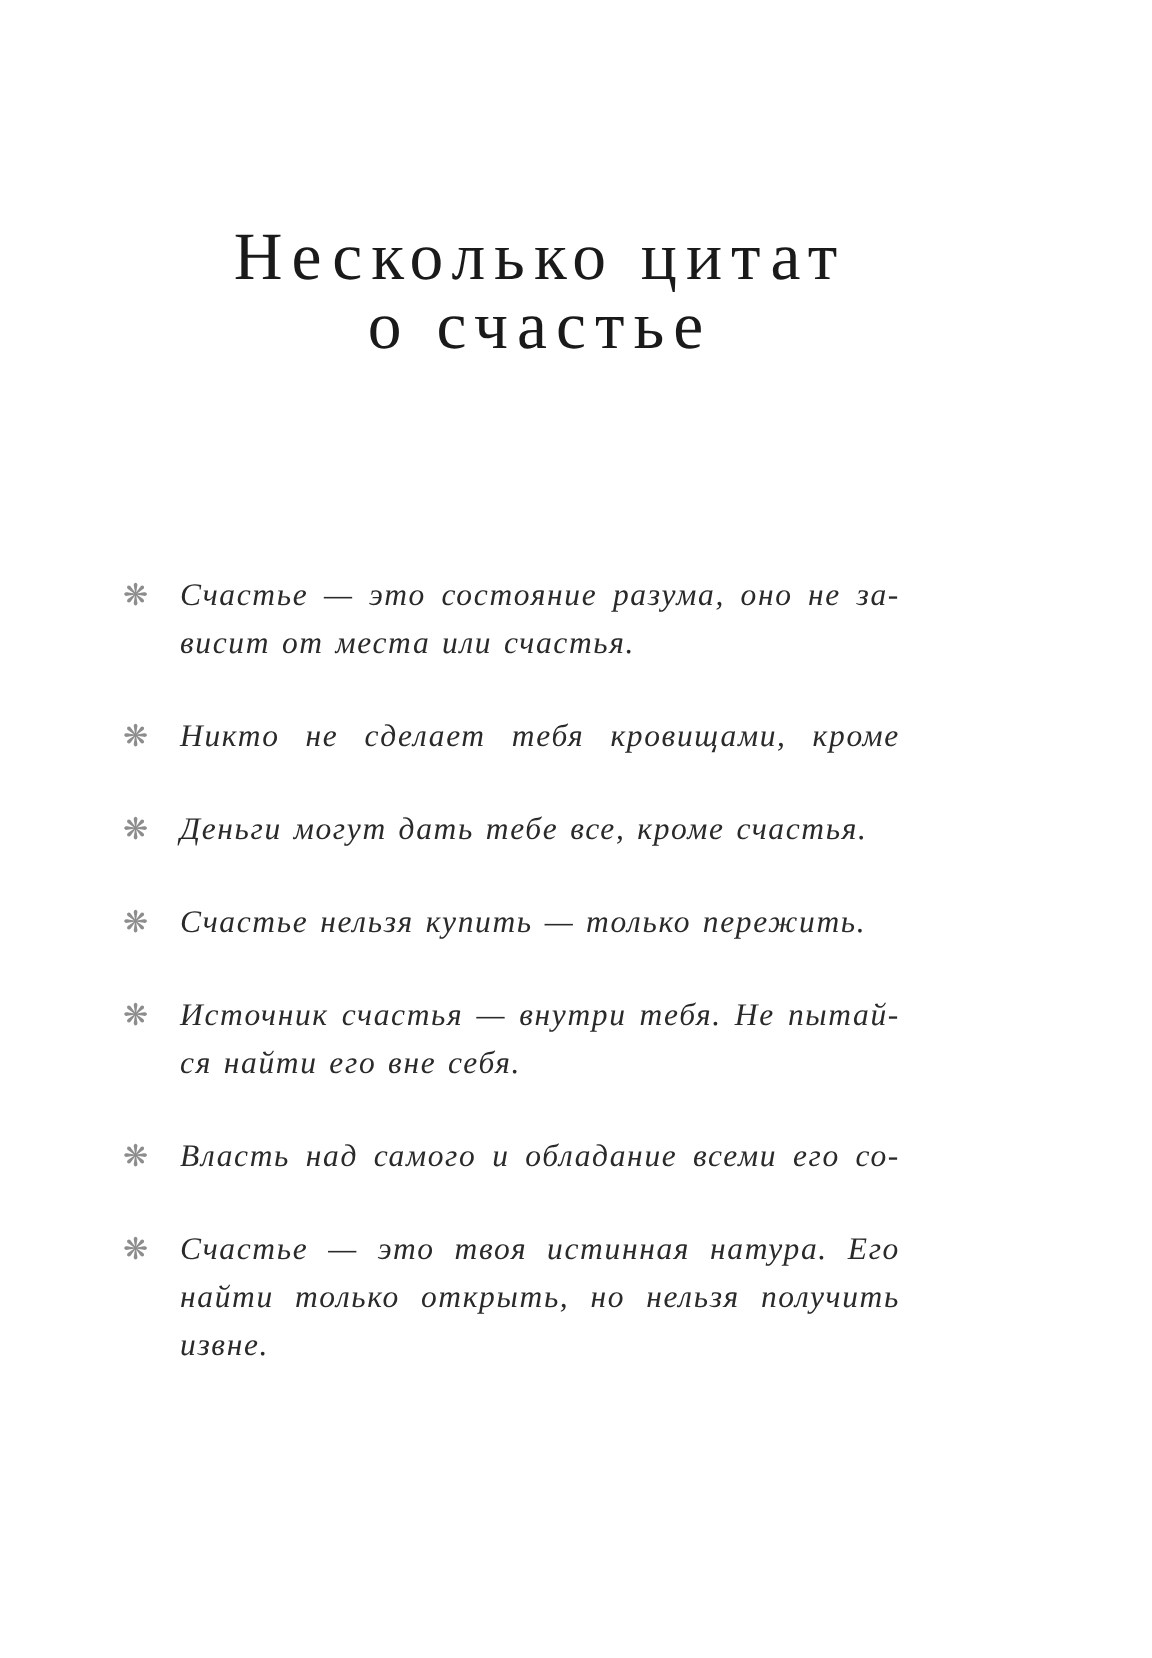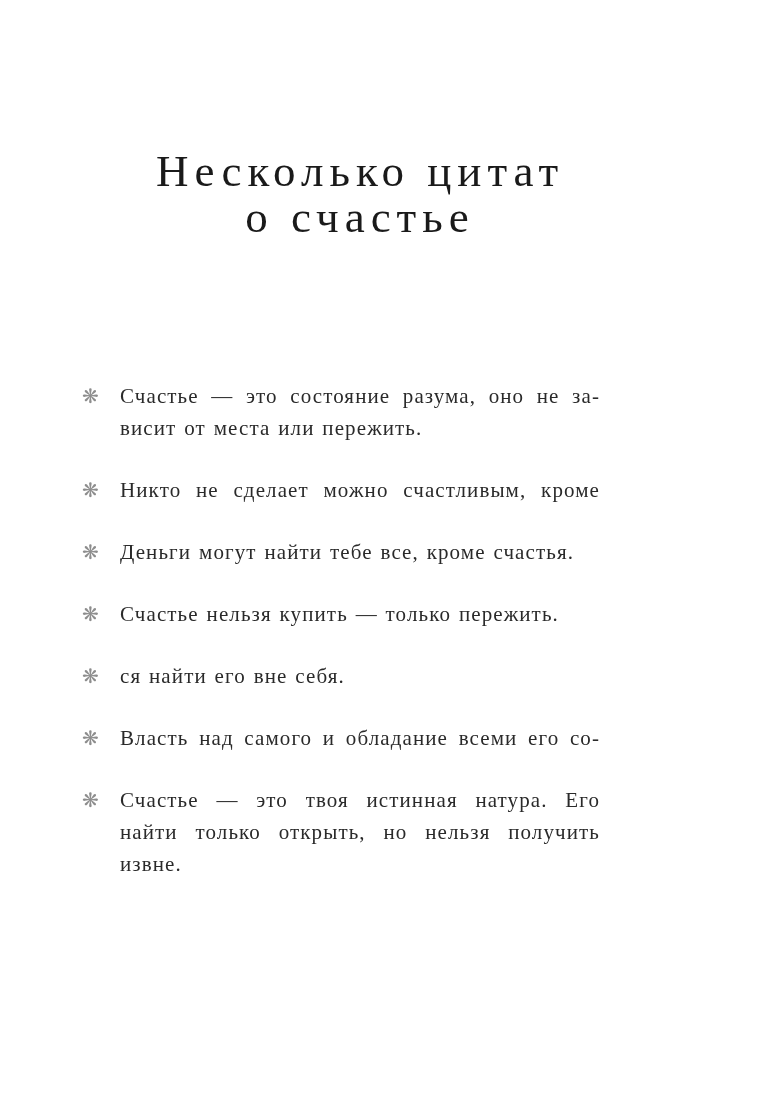--- a/index.html
+++ b/index.html
@@ -45,20 +45,21 @@
     position: absolute;
     left: -38px;
     top: 4px;
     font-family: "DejaVu Sans", sans-serif;
     font-size: 20px;
     line-height: 24px;
   }
   .quote .line {
     text-align: justify;
     text-align-last: justify;
+    font-style: italic;
   }
   .quote .line.last {
     text-align-last: left;
   }
   .page-number {
     position: absolute;
     left: 644px;
     top: 974px;
     font-family: "Liberation Sans", "DejaVu Sans", sans-serif;
     font-size: 18px;
@@ -74,36 +75,37 @@
 
   <h1 class="title">
     <span class="title-line">Несколько цитат</span>
     <span class="title-line">о счастье</span>
   </h1>
 
   <div class="quotes" id="quotes">
       <div class="quote">
         <span class="bullet" style="color: rgb(141, 141, 141);">❋</span>
         <div class="line">Счастье — это состояние разума, оно не за-</div>
-        <div class="line last">висит от места или пережить.</div>
+        <div class="line last">висит от места или счастья.</div>
       </div>
       <div class="quote">
         <span class="bullet" style="color: rgb(141, 141, 141);">❋</span>
-        <div class="line">Никто не сделает можно счастливым, кроме</div>
+        <div class="line">Никто не сделает тебя кровищами, кроме</div>
       </div>
       <div class="quote">
         <span class="bullet" style="color: rgb(141, 141, 141);">❋</span>
-        <div class="line last">Деньги могут найти тебе все, кроме счастья.</div>
+        <div class="line last">Деньги могут дать тебе все, кроме счастья.</div>
       </div>
       <div class="quote">
         <span class="bullet" style="color: rgb(141, 141, 141);">❋</span>
         <div class="line last">Счастье нельзя купить — только пережить.</div>
       </div>
       <div class="quote">
         <span class="bullet" style="color: rgb(141, 141, 141);">❋</span>
+        <div class="line">Источник счастья — внутри тебя. Не пытай-</div>
         <div class="line last">ся найти его вне себя.</div>
       </div>
       <div class="quote">
         <span class="bullet" style="color: rgb(141, 141, 141);">❋</span>
         <div class="line">Власть над самого и обладание всеми его со-</div>
       </div>
       <div class="quote">
         <span class="bullet" style="color: rgb(141, 141, 141);">❋</span>
         <div class="line">Счастье — это твоя истинная натура. Его</div>
         <div class="line">найти только открыть, но нельзя получить</div>

